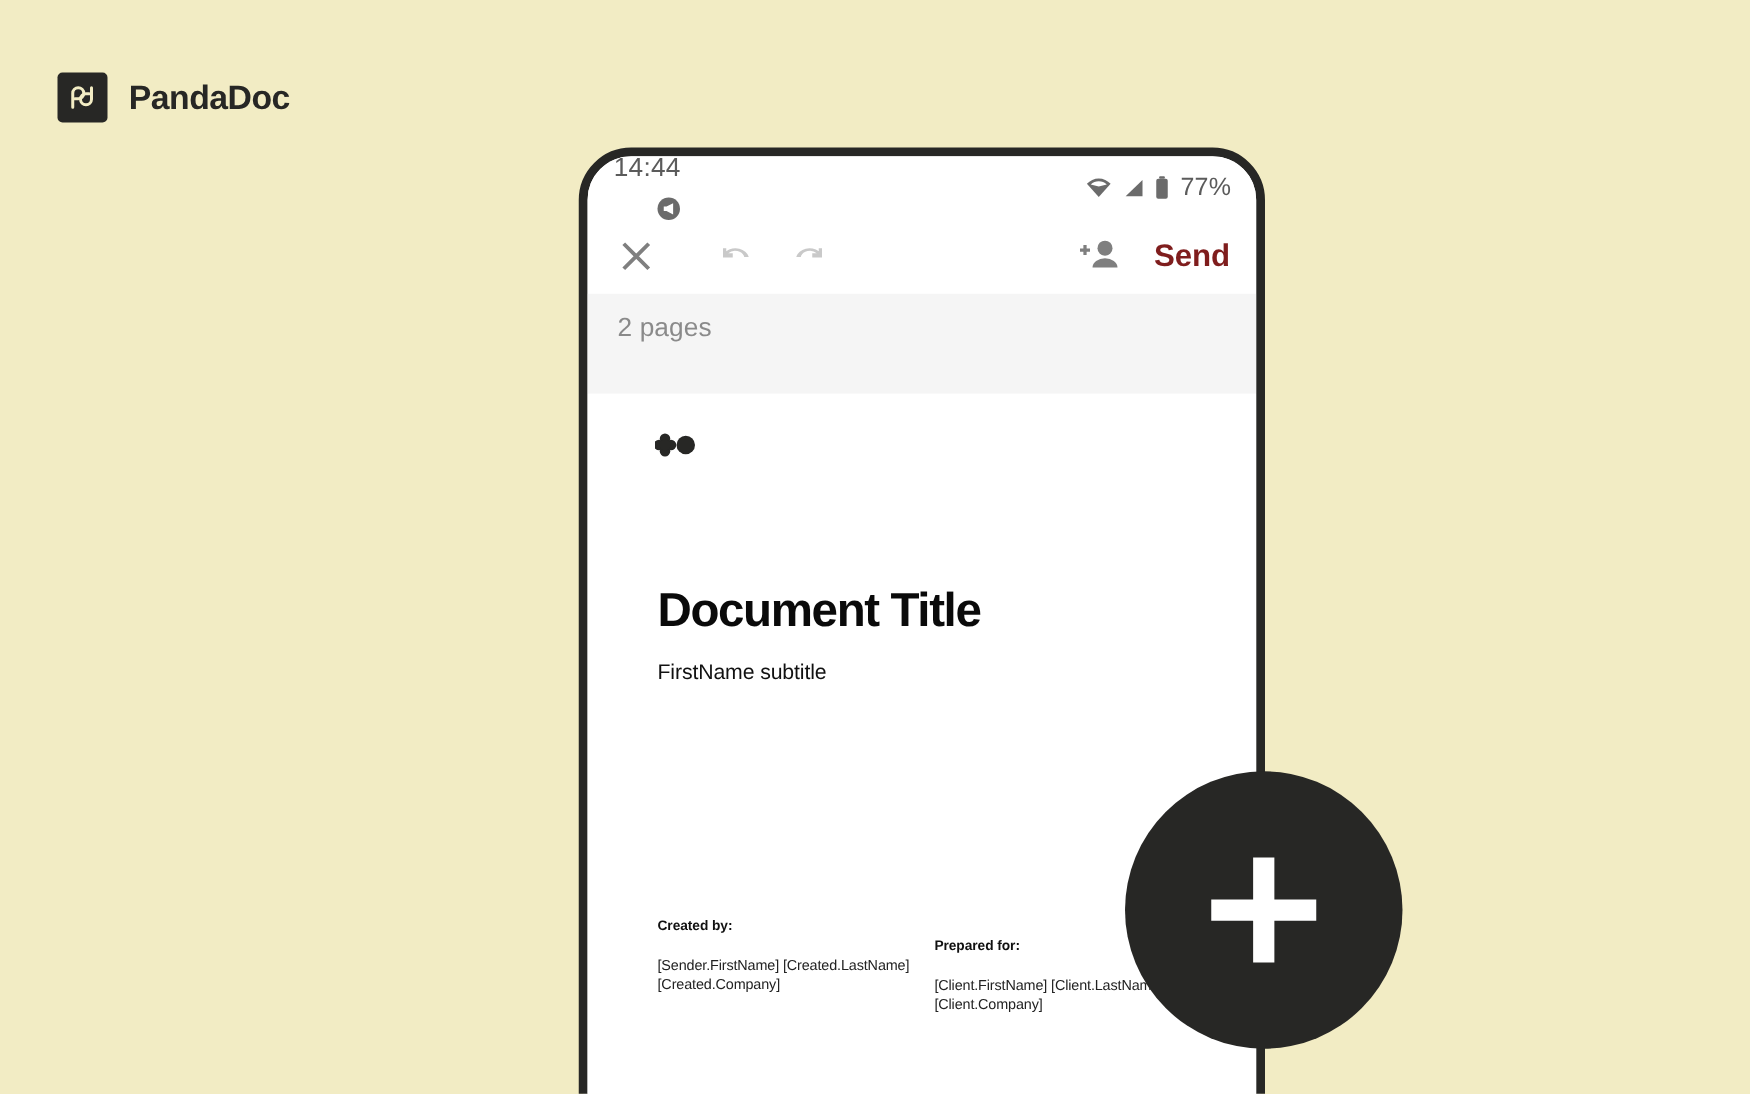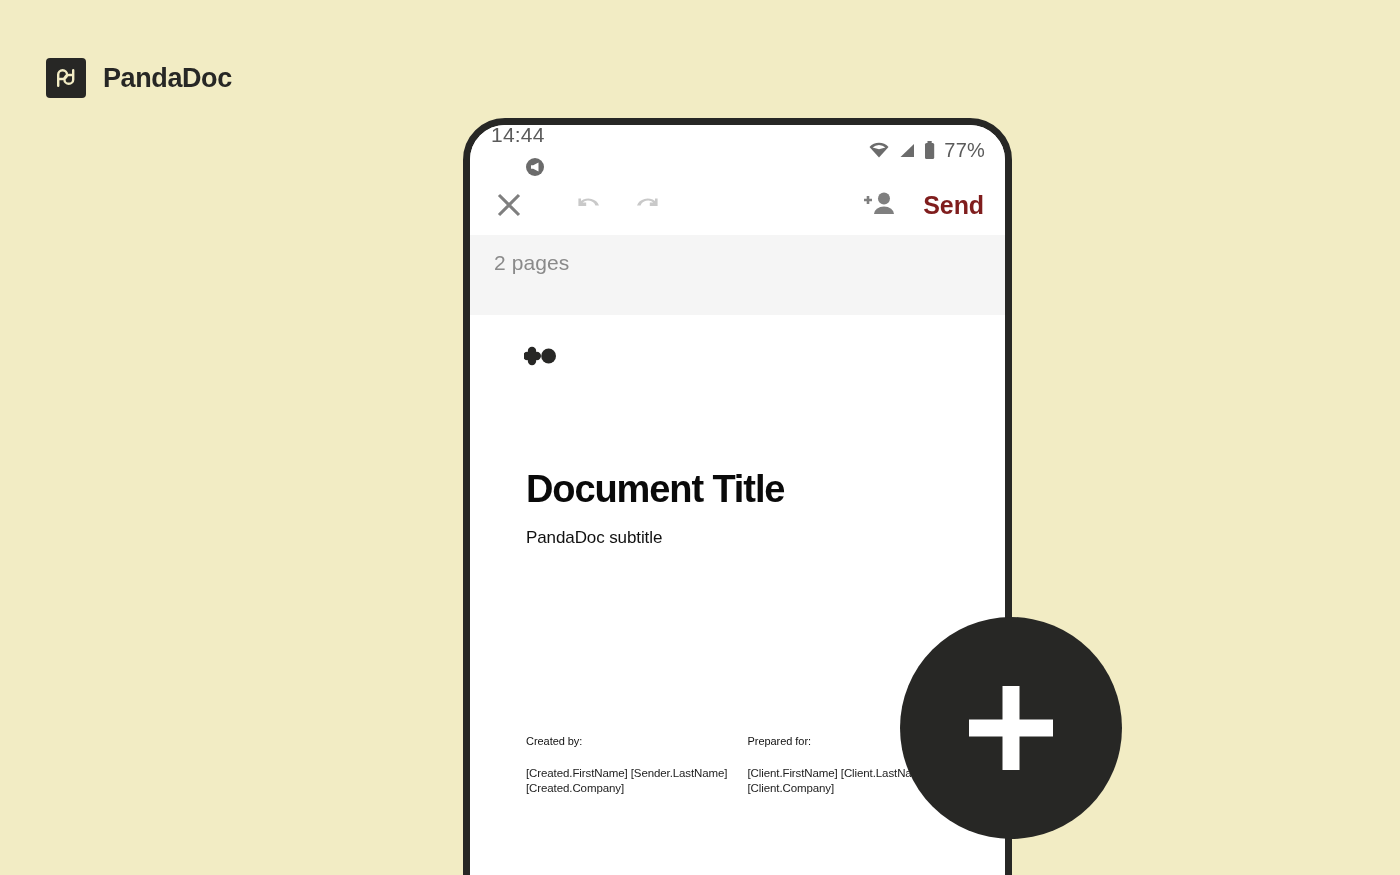--- a/index.html
+++ b/index.html
@@ -181,24 +181,24 @@
   }
 
   .doc-parties {
     position: absolute;
     left: 56px;
     right: 40px;
     top: 420px;
     display: flex;
   }
   .party-col { width: 50%; }
-  .party-col.second { padding-left: 2px; }
+  .party-col.second { padding-left: 2px; margin-top: 16px; }
   .party-label {
     font-size: 11px;
-    font-weight: normal;
+    font-weight: bold;
     color: #111111;
     letter-spacing: -0.05px;
   }
   .party-lines {
     margin-top: 19px;
   }
   .party-line {
     font-size: 11.5px;
     color: #222222;
     line-height: 1.32;
@@ -303,27 +303,27 @@
           <circle cx="8" cy="6" r="4.2" fill="#272725"></circle>
           <circle cx="8" cy="16" r="4.2" fill="#272725"></circle>
           <circle cx="3.2" cy="11" r="4.2" fill="#272725"></circle>
           <circle cx="12.8" cy="11" r="4.2" fill="#272725"></circle>
           <circle cx="8" cy="11" r="4.6" fill="#272725"></circle>
           <circle cx="24.6" cy="11" r="7.4" fill="#272725"></circle>
         </svg>
       </div>
 
       <div class="doc-title">Document Title</div>
-      <div class="doc-subtitle">PandaDoc subtitle</div>
+      <div class="doc-subtitle">FirstName subtitle</div>
 
       <div class="doc-parties">
         <div class="party-col">
           <div class="party-label">Created by:</div>
           <div class="party-lines">
-            <div class="party-line">[Created.FirstName] [Sender.LastName]</div>
+            <div class="party-line">[Sender.FirstName] [Created.LastName]</div>
             <div class="party-line">[Created.Company]</div>
           </div>
         </div>
         <div class="party-col second">
           <div class="party-label">Prepared for:</div>
           <div class="party-lines">
             <div class="party-line">[Client.FirstName] [Client.LastName]</div>
             <div class="party-line">[Client.Company]</div>
           </div>
         </div>

